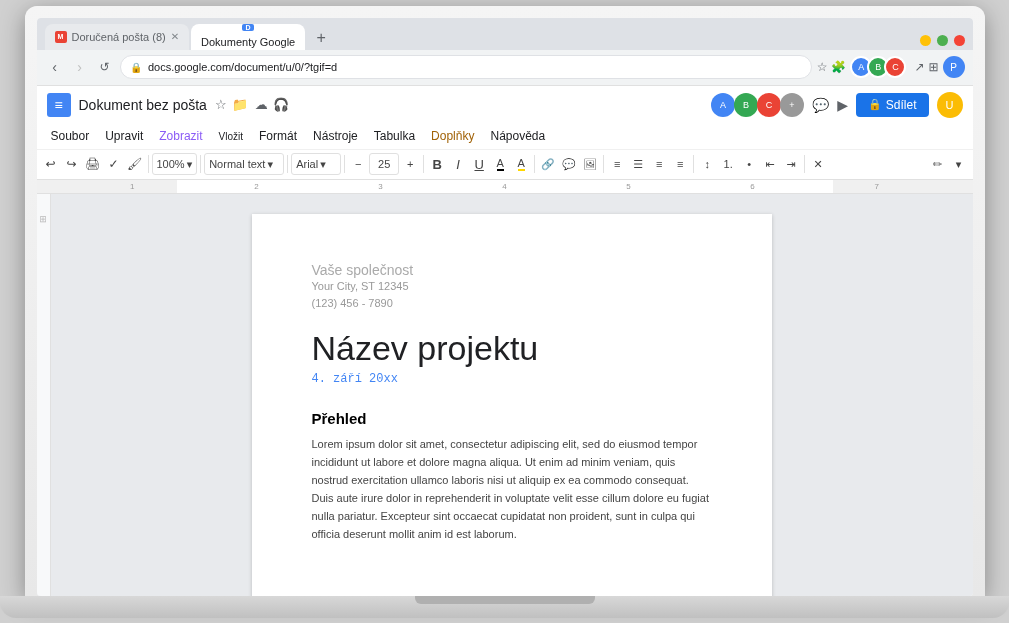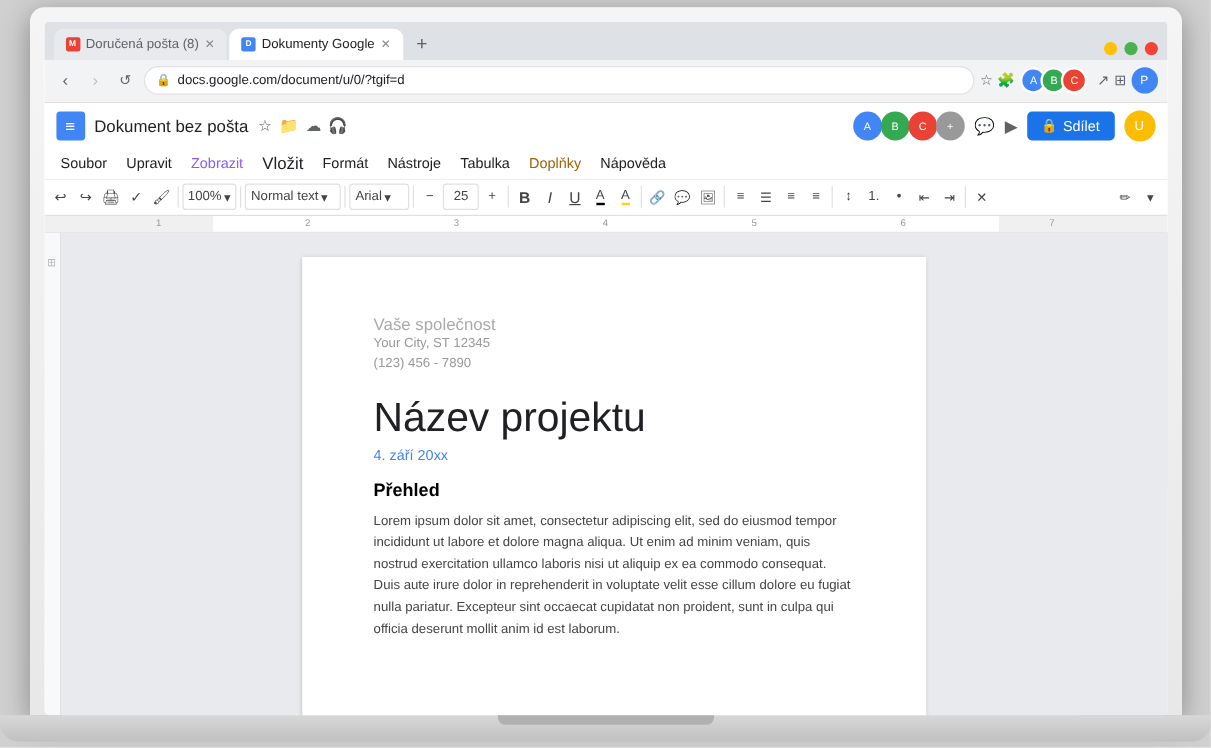--- a/index.html
+++ b/index.html
@@ -24,21 +24,21 @@
     <div style="width:100%; height:100%; background:#fff; border-radius:4px; overflow:hidden; display:flex; flex-direction:column;">
 
       <div style="display:flex; align-items:flex-end; height:32px; background:#dee1e6; padding:0 8px 0 8px;">
 
         <div style="display:flex; align-items:center; height:26px; padding:0 10px; background:#e8eaed; border-radius:8px 8px 0 0; font-size:11px; color:#5f6368; gap:5px; cursor:pointer; max-width:180px;">
           <span style="width:12px; height:12px; background:#EA4335; border-radius:2px; display:flex; align-items:center; justify-content:center; color:#fff; font-size:7px; font-weight:bold;">M</span>
           <span style="font-size:11px;">Doručená pošta (8)</span>
           <span style="font-size:10px; color:#80868b;">✕</span>
         </div>
 
-        <div style="display:flex; align-items:center; height:26px; padding:0 10px; background:#fff; border-radius:8px 8px 0 0; font-size:11px; color:#202124; gap:5px; cursor:pointer; max-width:180px; margin-left:2px;">
+        <div style="display:flex; align-items:center; height:26px; padding:0 10px; background:#fff; border-radius:8px 8px 0 0; font-size:11px; color:#202124; gap:5px; cursor:pointer; max-width:180px; margin-left:2px;flex-direction:column;">
           <span style="width:12px; height:12px; background:#4285F4; border-radius:2px; display:flex; align-items:center; justify-content:center; color:#fff; font-size:7px; font-weight:bold;">D</span>
           <span style="font-size:11px;">Dokumenty Google</span>
           <span style="font-size:10px; color:#80868b;">✕</span>
         </div>
 
         <div style="width:24px; height:24px; display:flex; align-items:center; justify-content:center; border-radius:50%; font-size:16px; color:#5f6368; cursor:pointer; margin-left:4px;">+</div>
 
         <div style="margin-left:auto; display:flex; gap:6px; align-items:center; padding-bottom:4px;">
           <div style="width:11px; height:11px; border-radius:50%; background:#ffc107;"></div>
           <div style="width:11px; height:11px; border-radius:50%; background:#4caf50;"></div>
@@ -94,21 +94,21 @@
             <span>Sdílet</span>
           </button>
           <div style="width:26px; height:26px; border-radius:50%; background:#fbbc04; color:#fff; font-size:11px; display:flex; align-items:center; justify-content:center; cursor:pointer;">U</div>
         </div>
       </div>
 
       <div style="display:flex; align-items:center; height:26px; padding:0 6px; gap:0; background:#fff; border-bottom:1px solid #f0f0f0;">
         <div style="padding:2px 8px; font-size:12px; color:#202124; cursor:pointer; border-radius:3px;">Soubor</div>
         <div style="padding:2px 8px; font-size:12px; color:#202124; cursor:pointer; border-radius:3px;">Upravit</div>
         <div style="padding:2px 8px; font-size:12px; color:#8b5cf6; cursor:pointer; border-radius:3px;">Zobrazit</div>
-        <div style="padding:2px 8px; font-size:14px; color:#202124; cursor:pointer; border-radius:3px;">Vložit</div>
+        <div style="padding:2px 8px; font-size:10px; color:#202124; cursor:pointer; border-radius:3px;">Vložit</div>
         <div style="padding:2px 8px; font-size:12px; color:#202124; cursor:pointer; border-radius:3px;">Formát</div>
         <div style="padding:2px 8px; font-size:12px; color:#202124; cursor:pointer; border-radius:3px;">Nástroje</div>
         <div style="padding:2px 8px; font-size:12px; color:#202124; cursor:pointer; border-radius:3px;">Tabulka</div>
         <div style="padding:2px 8px; font-size:12px; color:#a16207; cursor:pointer; border-radius:3px;">Doplňky</div>
         <div style="padding:2px 8px; font-size:12px; color:#202124; cursor:pointer; border-radius:3px;">Nápověda</div>
       </div>
 
       <div style="display:flex; align-items:center; height:30px; padding:0 4px; gap:1px; background:#fff; border-bottom:1px solid #e0e0e0; overflow:hidden;">
         <div style="min-width:20px; height:20px; display:flex; align-items:center; justify-content:center; border-radius:3px; font-size:12px; color:#444; cursor:pointer;">↩</div>
         <div style="min-width:20px; height:20px; display:flex; align-items:center; justify-content:center; border-radius:3px; font-size:12px; color:#444; cursor:pointer;">↪</div>
@@ -201,21 +201,21 @@
             <div style="margin-bottom:16px;">
               <div style="font-size:14px; color:#aaa; font-family:Arial,sans-serif;">Vaše společnost</div>
               <div style="font-size:11px; color:#999; line-height:1.6; font-family:Arial,sans-serif;">
                 <div>Your City, ST 12345</div>
                 <div>(123) 456 - 7890</div>
               </div>
             </div>
 
             <div style="font-size:34px; font-weight:400; color:#202124; font-family:Arial,sans-serif; margin-bottom:4px;">Název projektu</div>
 
-            <div style="font-size:12px; color:#4285f4; font-family:Liberation Sans, sans-serif; margin-bottom:14px;">4. září 20xx</div>
+            <div style="font-size:12px; color:#4285f4; font-family:Liberation Mono, monospace; margin-bottom:24px;">4. září 20xx</div>
 
             <div style="margin-bottom:10px;">
               <div style="font-size:15px; font-weight:bold; color:#000000; font-family:Arial,sans-serif; margin-bottom:8px;">Přehled</div>
               <div style="font-size:11px; color:#444; line-height:1.65; font-family:Arial,sans-serif;">Lorem ipsum dolor sit amet, consectetur adipiscing elit, sed do eiusmod tempor incididunt ut labore et dolore magna aliqua. Ut enim ad minim veniam, quis nostrud exercitation ullamco laboris nisi ut aliquip ex ea commodo consequat. Duis aute irure dolor in reprehenderit in voluptate velit esse cillum dolore eu fugiat nulla pariatur. Excepteur sint occaecat cupidatat non proident, sunt in culpa qui officia deserunt mollit anim id est laborum.</div>
             </div>
 
           </div>
         </div>
 
       </div>

